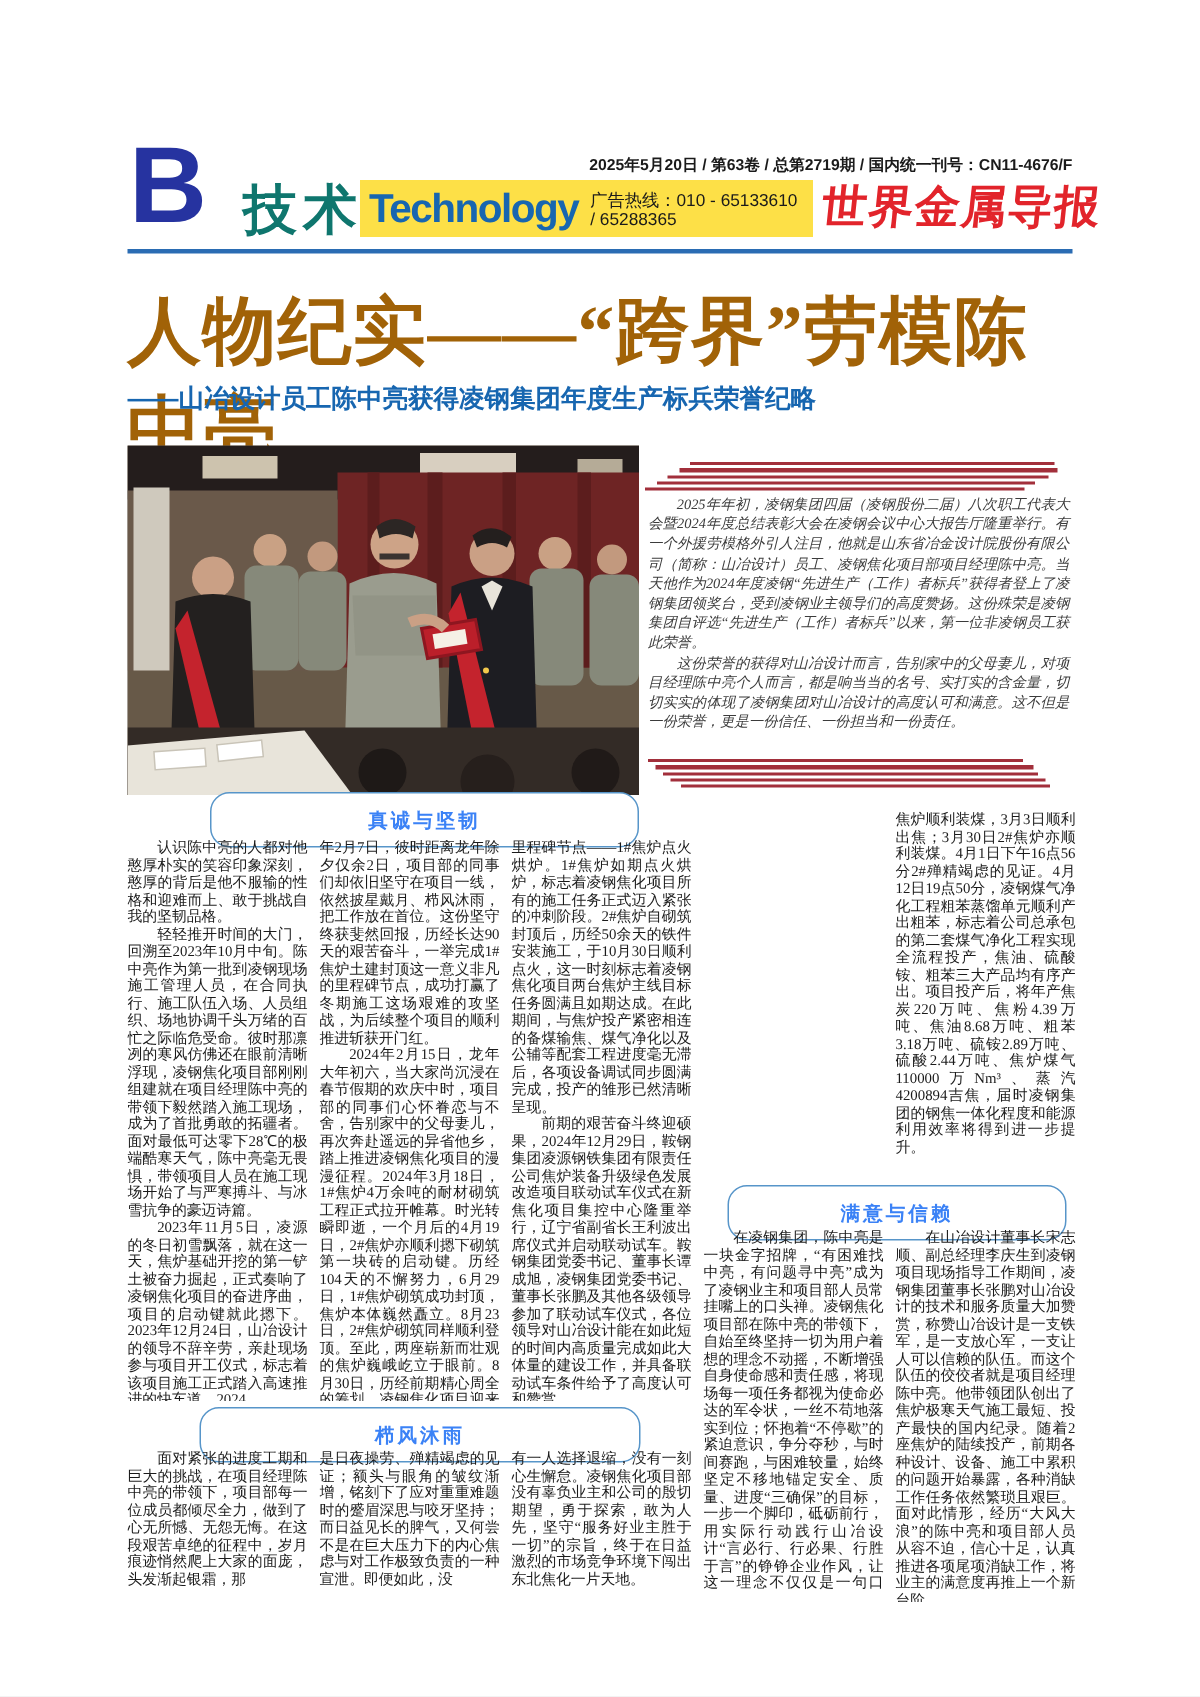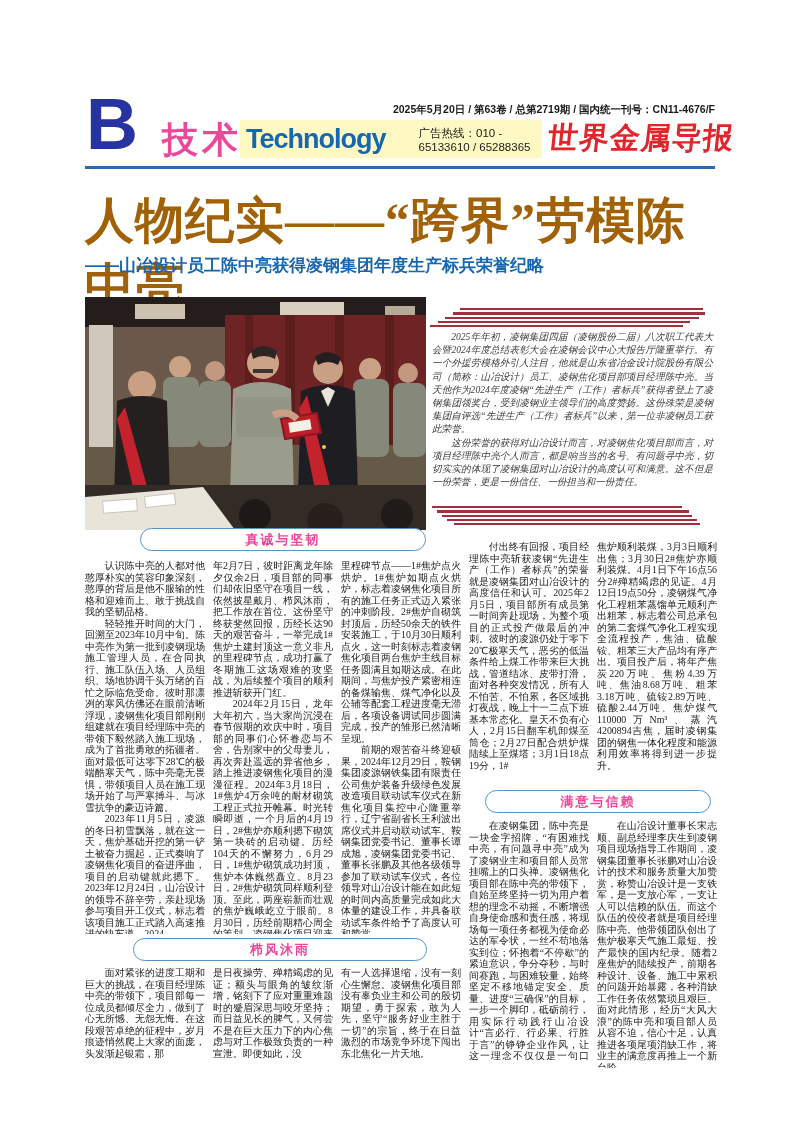--- a/index.html
+++ b/index.html
@@ -2,48 +2,48 @@
 <html><head>
 <meta charset="utf-8">
 <style>
   html,body{margin:0;padding:0;background:#e9e9e9;}
   #page{position:relative;width:800px;height:1131px;background:#ffffff;margin:0 auto;overflow:hidden;
         font-family:"Liberation Serif",serif;}
   .abs{position:absolute;}
   
   .b-letter{left:86px;top:88px;font-size:72px;line-height:72px;font-weight:bold;color:#2633a0;
             font-family:"Liberation Sans",sans-serif;}
-  .b-cn{left:162px;top:116px;font-size:36px;font-weight:bold;color:#ec4899;
+  .b-cn{left:162px;top:116px;font-size:36px;font-weight:bold;color:#0f766e;
         font-family:Liberation Sans, sans-serif;letter-spacing:4px;}
   .issue-line{right:85px;top:103px;font-size:10.5px;font-weight:bold;color:#1a1a1a;
               font-family:"Liberation Sans",sans-serif;}
-  .tech-band{left:240px;top:120px;width:302px;height:38px;background:#fef9c3;display:flex;
-             align-items:center;padding:0 6px;box-sizing:border-box;gap:25px;}
+  .tech-band{left:240px;top:120px;width:302px;height:38px;background:#fde047;display:flex;
+             align-items:center;padding:0 6px;box-sizing:border-box;}
   .tech-en{font-size:27px;font-weight:bold;color:#1766b0;font-family:"Liberation Sans",sans-serif;
            letter-spacing:-1px;margin-right:8px;}
   .hotline{font-size:11.5px;font-weight:normal;color:#1a1a1a;font-family:"Liberation Sans",sans-serif;}
   .masthead{left:548px;top:118px;font-size:30px;font-weight:bold;color:#e2242b;
             font-family:"Liberation Serif",serif;transform:skewX(-6deg);letter-spacing:1px;}
   .header-rule{left:85px;top:166px;width:630px;height:3px;background:#2a6cb3;}
   
   .title{left:85px;top:188px;width:630px;text-align:left;font-size:49px;font-weight:bold;
          color:#a16207;font-family:"Liberation Serif",serif;letter-spacing:1px;}
   .subtitle{left:85px;top:254px;width:630px;text-align:left;font-size:17px;font-weight:bold;
             color:#1766b0;font-family:"Liberation Sans",sans-serif;}
   
   .photo{left:85px;top:297px;width:341px;height:233px;background:#5e5246;overflow:hidden;}
   
   .intro{left:430px;top:302px;width:285px;height:230px;}
   .deco{position:absolute;height:2px;background:#a22f3b;}
   .intro-text{position:absolute;left:2px;top:28px;width:281px;font-size:9.6px;line-height:13.2px;
               color:#3b3b3b;text-align:justify;font-style:italic;}
   .intro-text p{margin:0;text-indent:2em;}
   
-  .badge{height:23px;border:1.5px solid #5795c9;border-radius:13px;background:#fff;display:flex;
-         align-items:center;justify-content:center;font-size:13px;font-weight:bold;color:#ec4899;
+  .badge{height:37px;border:1.5px solid #5795c9;border-radius:13px;background:#fff;display:flex;
+         align-items:center;justify-content:center;font-size:13px;font-weight:bold;color:#3b82f6;
          font-family:"Liberation Sans",sans-serif;letter-spacing:2px;box-sizing:border-box;}
   
   .colblock{width:120px;font-size:9.9px;line-height:11.5px;text-align:justify;color:#1a1a1a;
             overflow:hidden;}
   .colblock p{margin:0;text-indent:2em;}
   .colblock p.noindent{text-indent:0;}
 </style>
 </head>
 <body>
 
@@ -127,21 +127,21 @@
   </div>
 
   <div class="abs intro">
     <div class="deco" style="left:30px;top:6px;width:243px;"></div>
     <div class="deco" style="left:23px;top:10px;width:252px;height:3px;"></div>
     <div class="deco" style="left:15px;top:15px;width:254px;"></div>
     <div class="deco" style="left:8px;top:19px;width:252px;"></div>
     <div class="deco" style="left:0px;top:23px;width:253px;"></div>
     <div class="intro-text">
         <p>2025年年初，凌钢集团四届（凌钢股份二届）八次职工代表大会暨2024年度总结表彰大会在凌钢会议中心大报告厅隆重举行。有一个外援劳模格外引人注目，他就是山东省冶金设计院股份有限公司（简称：山冶设计）员工、凌钢焦化项目部项目经理陈中亮。当天他作为2024年度凌钢“先进生产（工作）者标兵”获得者登上了凌钢集团领奖台，受到凌钢业主领导们的高度赞扬。这份殊荣是凌钢集团自评选“先进生产（工作）者标兵”以来，第一位非凌钢员工获此荣誉。</p>
-        <p>这份荣誉的获得对山冶设计而言，对凌钢焦化项目部而言，对项目经理陈中亮个人而言，都是响当当的名号、有问题寻中亮，切切实实的体现了凌钢集团对山冶设计的高度认可和满意。这不但是一份荣誉，更是一份信任、一份担当和一份责任。</p>
+        <p>这份荣誉的获得对山冶设计而言，告别家中的父母妻儿，对项目经理陈中亮个人而言，都是响当当的名号、实打实的含金量，切切实实的体现了凌钢集团对山冶设计的高度认可和满意。这不但是一份荣誉，更是一份信任、一份担当和一份责任。</p>
       </div>
     <div class="deco" style="left:2px;top:204px;width:250px;"></div>
     <div class="deco" style="left:7px;top:208px;width:252px;height:3px;"></div>
     <div class="deco" style="left:12px;top:213px;width:250px;"></div>
     <div class="deco" style="left:17px;top:217px;width:250px;"></div>
     <div class="deco" style="left:24px;top:221px;width:246px;"></div>
   </div>
 
   <div class="abs badge" style="left:140px;top:528px;width:286px;">真诚与坚韧</div>
   <div class="abs badge" style="left:133px;top:938px;width:294px;">栉风沐雨</div>
@@ -152,23 +152,20 @@
       <p>轻轻推开时间的大门，回溯至2023年10月中旬。陈中亮作为第一批到凌钢现场施工管理人员，在合同执行、施工队伍入场、人员组织、场地协调千头万绪的百忙之际临危受命。彼时那凛冽的寒风仿佛还在眼前清晰浮现，凌钢焦化项目部刚刚组建就在项目经理陈中亮的带领下毅然踏入施工现场，成为了首批勇敢的拓疆者。面对最低可达零下28℃的极端酷寒天气，陈中亮毫无畏惧，带领项目人员在施工现场开始了与严寒搏斗、与冰雪抗争的豪迈诗篇。</p>
       <p>2023年11月5日，凌源的冬日初雪飘落，就在这一天，焦炉基础开挖的第一铲土被奋力掘起，正式奏响了凌钢焦化项目的奋进序曲，项目的启动键就此摁下。2023年12月24日，山冶设计的领导不辞辛劳，亲赴现场参与项目开工仪式，标志着该项目施工正式踏入高速推进的快车道。2024</p>
     </div>
   <div class="abs colblock" style="left:213px;top:560px;height:374px;">
       <p class="noindent">年2月7日，彼时距离龙年除夕仅余2日，项目部的同事们却依旧坚守在项目一线，依然披星戴月、栉风沐雨，把工作放在首位。这份坚守终获斐然回报，历经长达90天的艰苦奋斗，一举完成1#焦炉土建封顶这一意义非凡的里程碑节点，成功打赢了冬期施工这场艰难的攻坚战，为后续整个项目的顺利推进斩获开门红。</p>
       <p>2024年2月15日，龙年大年初六，当大家尚沉浸在春节假期的欢庆中时，项目部的同事们心怀眷恋与不舍，告别家中的父母妻儿，再次奔赴遥远的异省他乡，踏上推进凌钢焦化项目的漫漫征程。2024年3月18日，1#焦炉4万余吨的耐材砌筑工程正式拉开帷幕。时光转瞬即逝，一个月后的4月19日，2#焦炉亦顺利摁下砌筑第一块砖的启动键。历经104天的不懈努力，6月29日，1#焦炉砌筑成功封顶，焦炉本体巍然矗立。8月23日，2#焦炉砌筑同样顺利登顶。至此，两座崭新而壮观的焦炉巍峨屹立于眼前。8月30日，历经前期精心周全的筹划，凌钢焦化项目迎来了最为关键的</p>
     </div>
   <div class="abs colblock" style="left:341px;top:560px;height:374px;">
       <p class="noindent">里程碑节点——1#焦炉点火烘炉。1#焦炉如期点火烘炉，标志着凌钢焦化项目所有的施工任务正式迈入紧张的冲刺阶段。2#焦炉自砌筑封顶后，历经50余天的铁件安装施工，于10月30日顺利点火，这一时刻标志着凌钢焦化项目两台焦炉主线目标任务圆满且如期达成。在此期间，与焦炉投产紧密相连的备煤输焦、煤气净化以及公辅等配套工程进度毫无滞后，各项设备调试同步圆满完成，投产的雏形已然清晰呈现。</p>
       <p>前期的艰苦奋斗终迎硕果，2024年12月29日，鞍钢集团凌源钢铁集团有限责任公司焦炉装备升级绿色发展改造项目联动试车仪式在新焦化项目集控中心隆重举行，辽宁省副省长王利波出席仪式并启动联动试车。鞍钢集团党委书记、董事长谭成旭，凌钢集团党委书记、董事长张鹏及其他各级领导参加了联动试车仪式，各位领导对山冶设计能在如此短的时间内高质量完成如此大体量的建设工作，并具备联动试车条件给予了高度认可和赞赏。</p>
-    </div>
-  <div class="abs colblock" style="left:469px;top:541px;height:245px;">
-      <p>付出终有回报，项目经理陈中亮斩获凌钢“先进生产（工作）者标兵”的荣誉就是凌钢集团对山冶设计的高度信任和认可。2025年2月5日，项目部所有成员第一时间奔赴现场，为整个项目的正式投产做最后的冲刺。彼时的凌源仍处于零下20℃极寒天气，恶劣的低温条件给上煤工作带来巨大挑战，管道结冰、皮带打滑，面对各种突发情况，所有人不怕苦、不怕累，各区域挑灯夜战，晚上十一二点下班基本常态化。皇天不负有心人，2月15日翻车机卸煤至筒仓；2月27日配合烘炉煤陆续上至煤塔；3月1日18点19分，1#</p>
     </div>
   <div class="abs colblock" style="left:597px;top:541px;height:245px;">
       <p class="noindent">焦炉顺利装煤，3月3日顺利出焦；3月30日2#焦炉亦顺利装煤。4月1日下午16点56分2#殚精竭虑的见证。4月12日19点50分，凌钢煤气净化工程粗苯蒸馏单元顺利产出粗苯，标志着公司总承包的第二套煤气净化工程实现全流程投产，焦油、硫酸铵、粗苯三大产品均有序产出。项目投产后，将年产焦炭220万吨、焦粉4.39万吨、焦油8.68万吨、粗苯3.18万吨、硫铵2.89万吨、硫酸2.44万吨、焦炉煤气110000万Nm³、蒸汽4200894吉焦，届时凌钢集团的钢焦一体化程度和能源利用效率将得到进一步提升。</p>
     </div>
 
   <div class="abs colblock" style="left:213px;top:967px;height:104px;">
       <p class="noindent">是日夜操劳、殚精竭虑的见证；额头与眼角的皱纹渐增，铭刻下了应对重重难题时的蹙眉深思与咬牙坚持；而日益见长的脾气，又何尝不是在巨大压力下的内心焦虑与对工作极致负责的一种宣泄。即便如此，没</p>
     </div>
   <div class="abs colblock" style="left:85px; top:967px;height:92px;">
       <p>面对紧张的进度工期和巨大的挑战，在项目经理陈中亮的带领下，项目部每一位成员都倾尽全力，做到了心无所憾、无怨无悔。在这段艰苦卓绝的征程中，岁月痕迹悄然爬上大家的面庞，头发渐起银霜，那</p>

